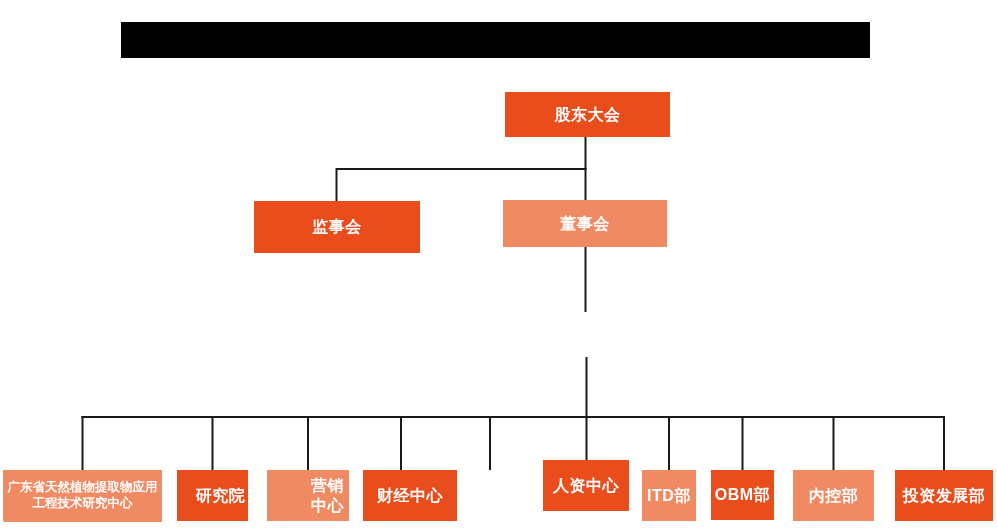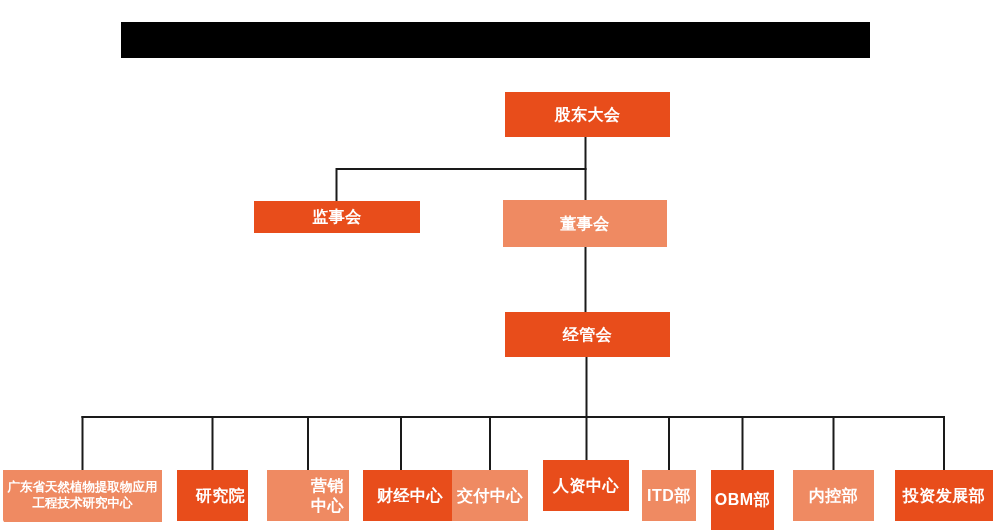--- a/index.html
+++ b/index.html
@@ -43,32 +43,32 @@
     font-size: 16px;
     letter-spacing: 0.5px;
     line-height: 1.25;
   }
   .node.primary   { background: #e84d1b; }
   .node.secondary { background: #ef8a62; }
   .node.small-text { font-size: 12.5px; letter-spacing: 0; padding: 2px 4px; align-items: center; }
 
   
   .n-shareholders { left: 505px; top:  92px; width: 165px; height: 45px; }
-  .n-supervisory  { left: 254px; top: 201px; width: 166px; height: 32px; }
+  .n-supervisory  { left: 254px; top: 201px; width: 166px; height: 52px; }
   .n-board        { left: 503px; top: 200px; width: 164px; height: 47px; }
   .n-management   { left: 505px; top: 312px; width: 165px; height: 45px; }
 
   .n-research-center { left:   3px; top: 470px; width: 159px; height: 52px; }
   .n-research-inst   { left: 177px; top: 470px; width:  71px; height: 51px; padding-left: 16px; }
   .n-marketing       { left: 267px; top: 470px; width:  82px; height: 51px; padding-left: 39px; }
   .n-finance         { left: 363px; top: 470px; width:  94px; height: 51px; }
   .n-delivery        { left: 452px; top: 470px; width:  76px; height: 51px; }
   .n-hr              { left: 543px; top: 460px; width:  86px; height: 51px; }
   .n-itd             { left: 642px; top: 470px; width:  54px; height: 51px; align-items: center; }
-  .n-obm             { left: 711px; top: 470px; width:  63px; height: 60px; }
+  .n-obm             { left: 711px; top: 470px; width:  63px; height: 50px; }
   .n-internal        { left: 793px; top: 470px; width:  81px; height: 51px; }
   .n-investment      { left: 895px; top: 470px; width:  98px; height: 51px; }
 </style>
 </head>
 <body>
 
 <div class="canvas">
 
   <div class="redaction-bar"></div>
 
@@ -102,38 +102,32 @@
     <span>股东大会</span>
   </div>
 
   <div class="node primary n-supervisory">
     <span>监事会</span>
   </div>
   <div class="node secondary n-board">
     <span>董事会</span>
   </div>
 
-  <div class="node primary n-management">
-    <span>经管会</span>
-  </div>
 
   <div class="node secondary small-text n-research-center">
     <span>广东省天然植物提取物应用工程技术研究中心</span>
   </div>
   <div class="node primary n-research-inst">
     <span>研究院</span>
   </div>
   <div class="node secondary n-marketing">
     <span>营销中心</span>
   </div>
   <div class="node primary n-finance">
     <span>财经中心</span>
-  </div>
-  <div class="node secondary n-delivery">
-    <span>交付中心</span>
   </div>
   <div class="node primary n-hr">
     <span>人资中心</span>
   </div>
   <div class="node secondary n-itd">
     <span>ITD部</span>
   </div>
   <div class="node primary n-obm">
     <span>OBM部</span>
   </div>

